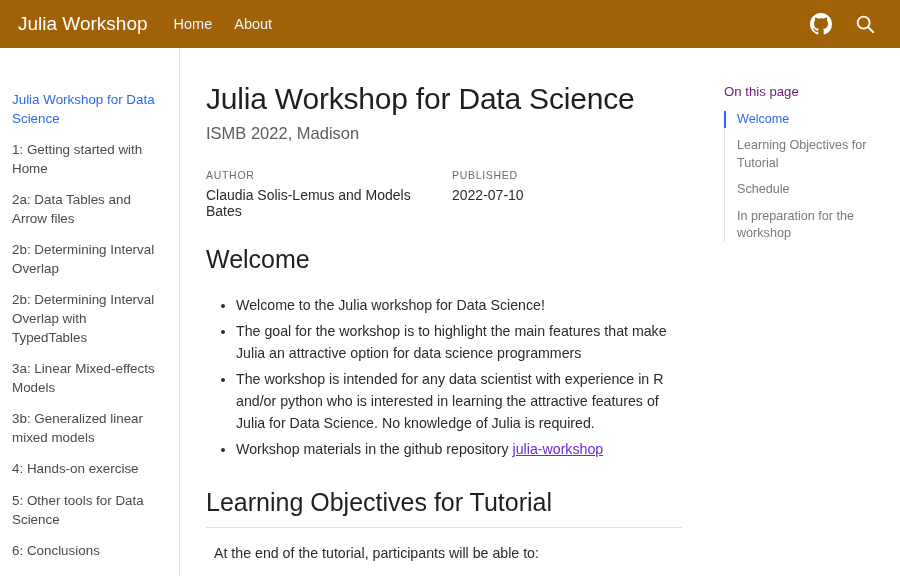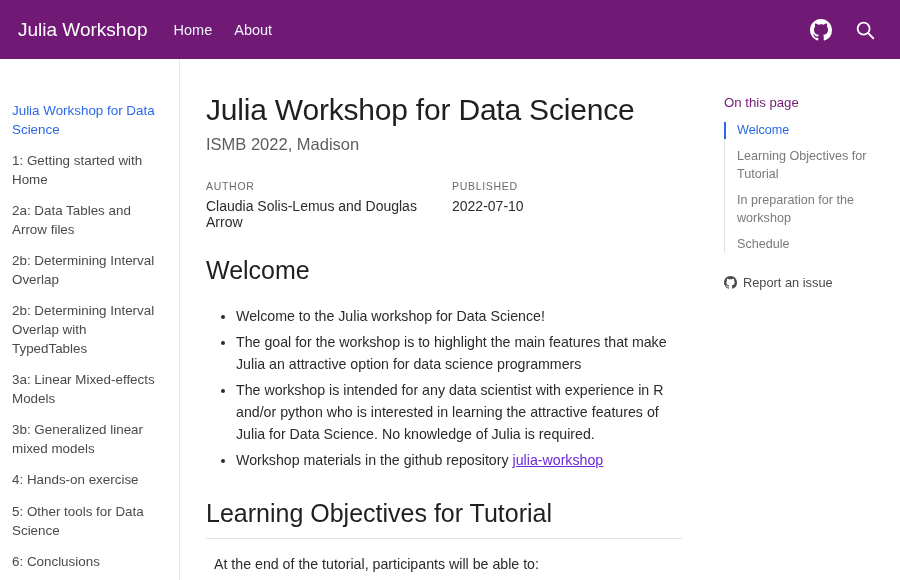--- a/index.html
+++ b/index.html
@@ -7,22 +7,22 @@
     margin: 0; padding: 0;
     width: 900px; height: 580px;
     overflow: hidden;
     background: #ffffff;
     font-family: "Liberation Sans", sans-serif;
     color: #2b2b2b;
   }
 
   
   .navbar {
-    height: 59px;
-    background: #701a75;
+    height: 48px;
+    background: #a16207;
     display: flex;
     align-items: center;
     padding: 0 18px;
     color: #ffffff;
   }
   .brand {
     font-size: 19px;
     color: #ffffff;
     margin-right: 26px;
     white-space: nowrap;
@@ -228,21 +228,21 @@
     <div class="side-item">6: Conclusions</div>
   </nav>
 
   <main class="main">
     <h1 class="title">Julia Workshop for Data Science</h1>
     <div class="subtitle">ISMB 2022, Madison</div>
 
     <div class="meta-row">
       <div class="meta-block">
         <div class="meta-label">AUTHOR</div>
-        <div class="meta-value">Claudia Solis-Lemus and Douglas Arrow</div>
+        <div class="meta-value">Claudia Solis-Lemus and Models Bates</div>
       </div>
       <div class="meta-block">
         <div class="meta-label">PUBLISHED</div>
         <div class="meta-value">2022-07-10</div>
       </div>
     </div>
 
     <h2 class="section">Welcome</h2>
     <ul class="bullets">
       <li>Welcome to the Julia workshop for Data Science!</li>
@@ -254,32 +254,18 @@
     <h2 class="section ruled">Learning Objectives for Tutorial</h2>
     <p class="para">At the end of the tutorial, participants will be able to:</p>
 
   </main>
 
   <aside class="toc">
     <div class="toc-title">On this page</div>
     <div class="toc-list">
       <div class="toc-item active">Welcome</div>
       <div class="toc-item">Learning Objectives for Tutorial</div>
+      <div class="toc-item">Schedule</div>
       <div class="toc-item">In preparation for the workshop</div>
-      <div class="toc-item">Schedule</div>
-    </div>
-    <div class="report">
-      <span>
-        <svg width="13" height="13" viewBox="0 0 16 16" fill="#4a4a4a" aria-hidden="true">
-          <path d="M8 0C3.58 0 0 3.58 0 8c0 3.54 2.29 6.53 5.47 7.59.4.07.55-.17.55-.38
-          0-.19-.01-.82-.01-1.49-2.01.37-2.53-.49-2.69-.94-.09-.23-.48-.94-.82-1.13-.28-.15-.68-.52-.01-.53.63-.01
-          1.08.58 1.23.82.72 1.21 1.87.87 2.33.66.07-.52.28-.87.51-1.07-1.78-.2-3.64-.89-3.64-3.95
-          0-.87.31-1.59.82-2.15-.08-.2-.36-1.02.08-2.12 0 0 .67-.21 2.2.82a7.4 7.4 0 0 1 2-.27c.68 0
-          1.36.09 2 .27 1.53-1.04 2.2-.82 2.2-.82.44 1.1.16 1.92.08 2.12.51.56.82 1.27.82 2.15 0
-          3.07-1.87 3.75-3.65 3.95.29.25.54.73.54 1.48 0 1.07-.01 1.93-.01 2.2 0 .21.15.46.55.38A8.01
-          8.01 0 0 0 16 8c0-4.42-3.58-8-8-8z"></path>
-        </svg>
-      </span>
-      <span>Report an issue</span>
     </div>
   </aside>
 
 </div>
 
 </body></html>

